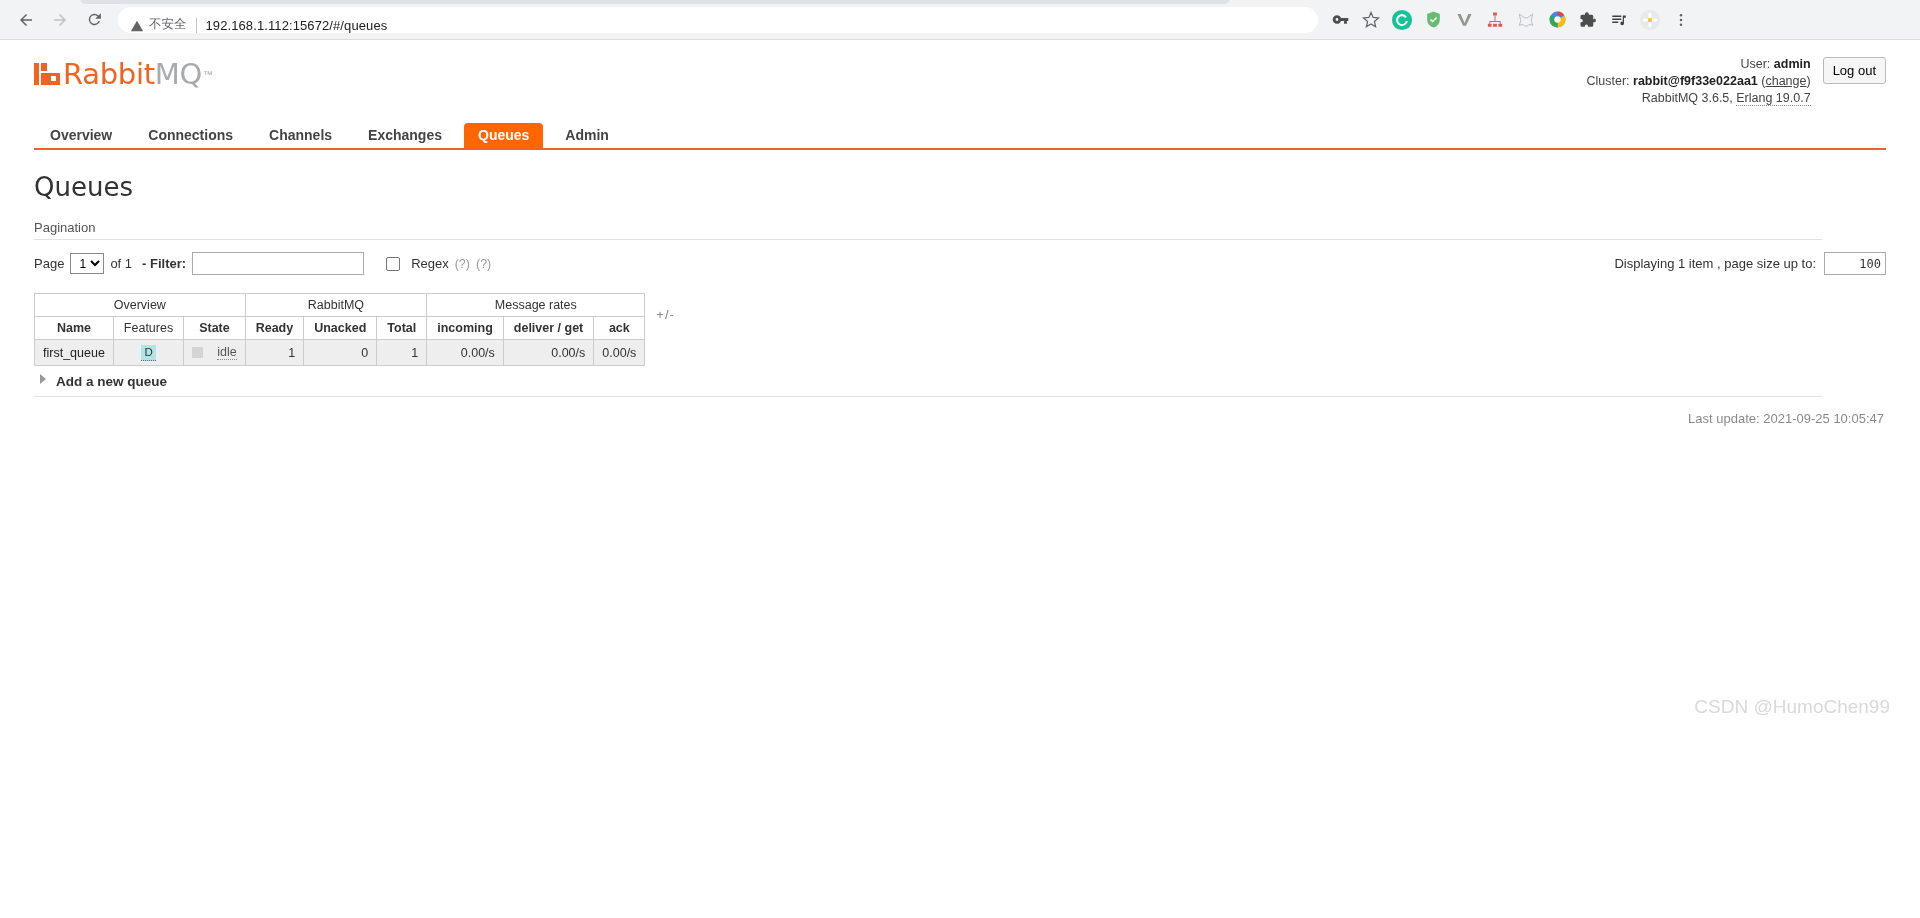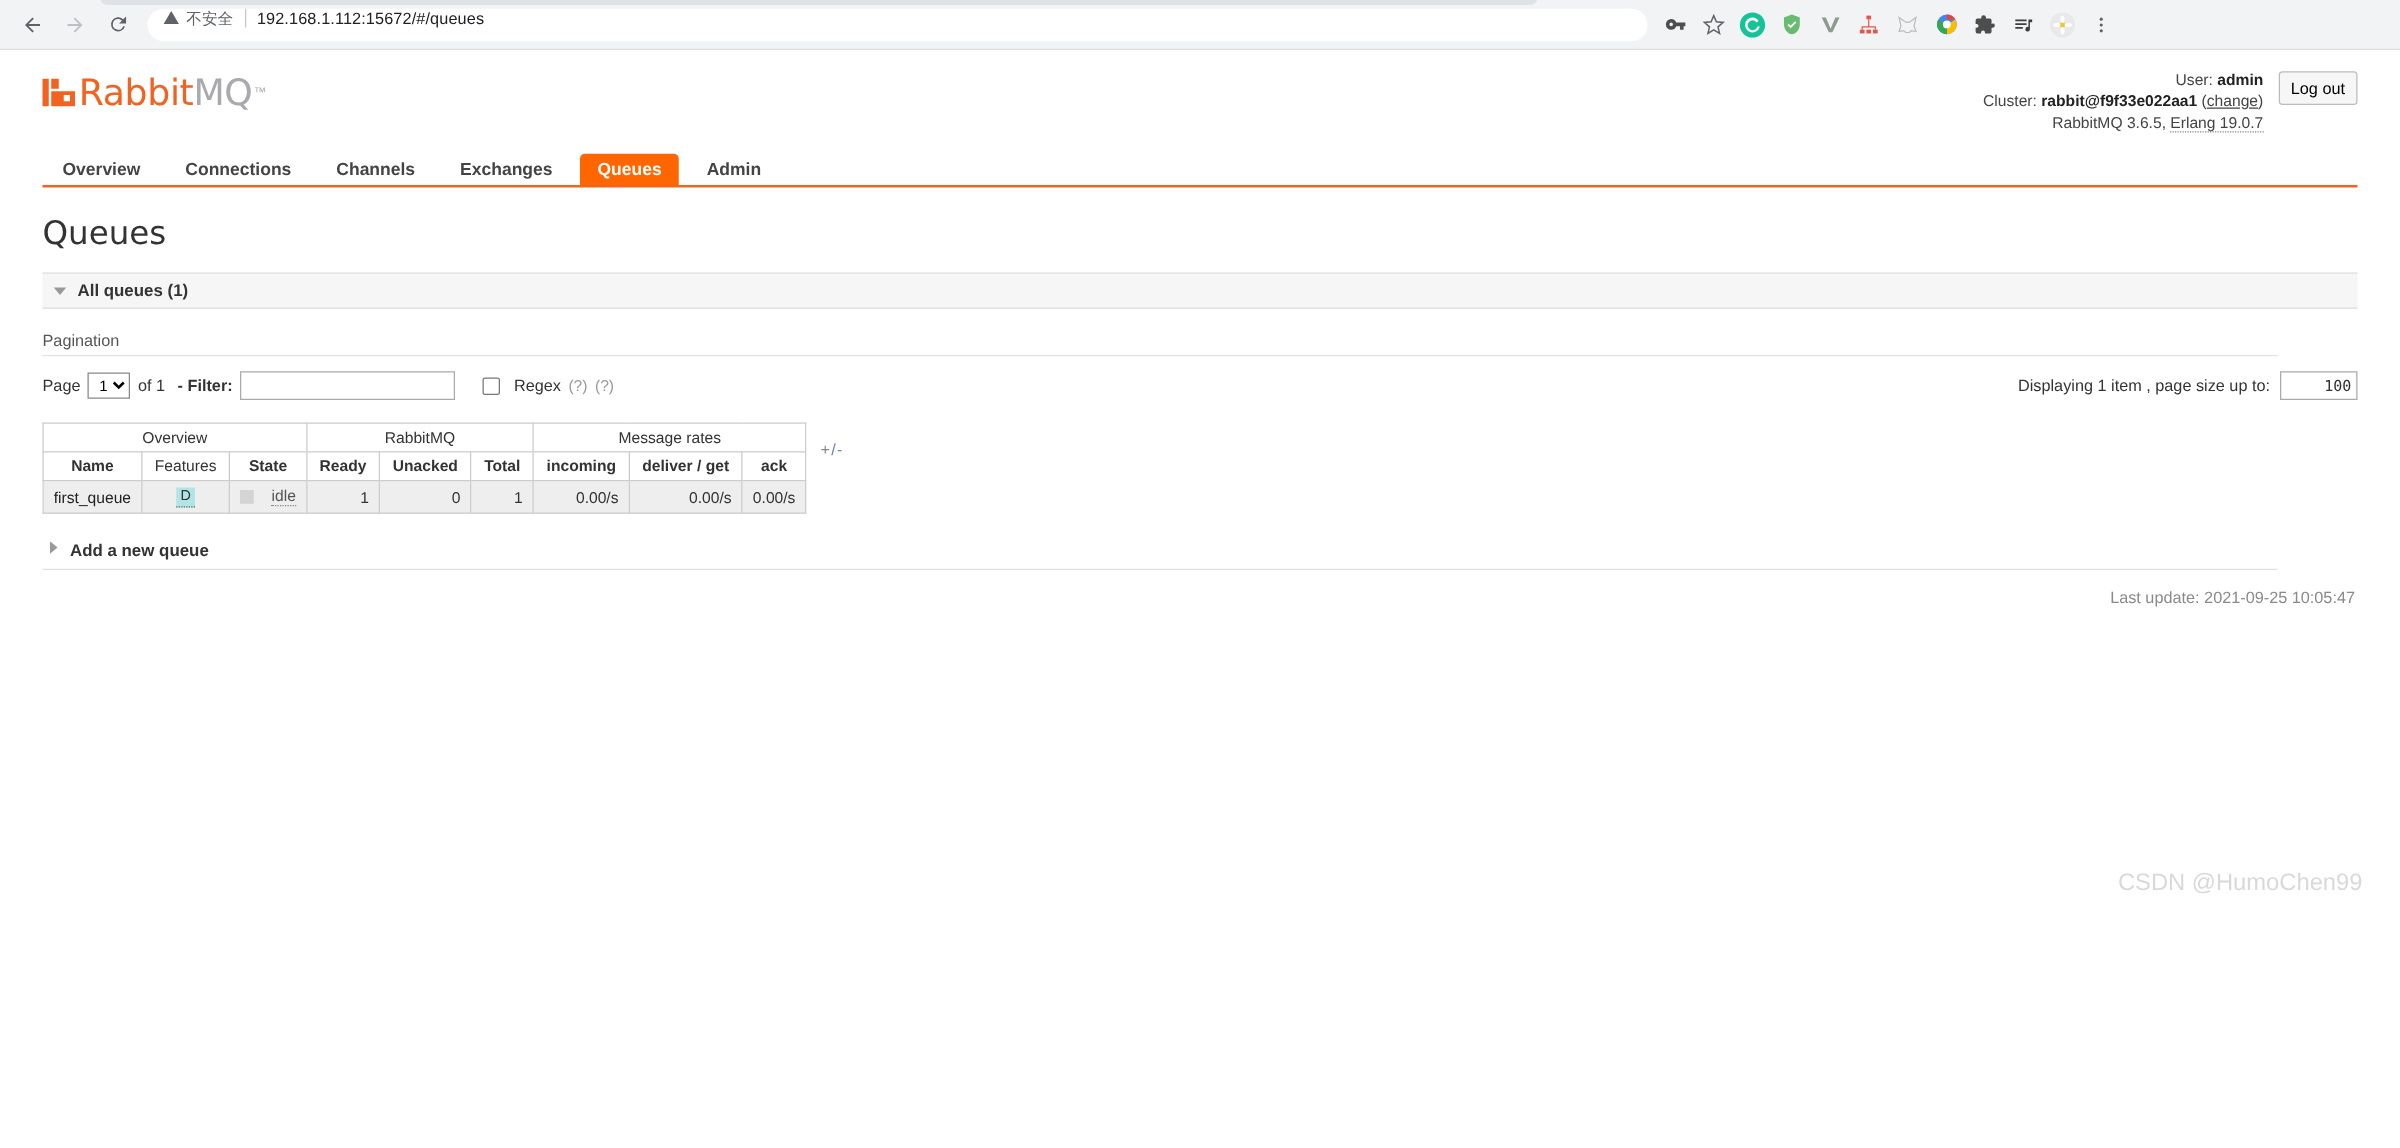--- a/index.html
+++ b/index.html
@@ -45,21 +45,21 @@
     flex: 0 0 auto;
     margin-right: 2px;
   }
   .nav-btn svg { display:block; }
   .omnibox {
     flex: 1 1 auto;
     height: 26px;
     background: #ffffff;
     border-radius: 14px;
     display: flex;
-    align-items: flex-start;
+    align-items: flex-end;
     padding: 0 12px;
     margin: 0 8px 0 6px;
     box-sizing: border-box;
     max-width: 1200px;
   }
   .warn-icon { margin-right: 5px; display:flex; align-items:center;}
   .not-secure {
     font-size: 12.5px;
     color: #5f6368;
     font-family: "DejaVu Sans", sans-serif;
@@ -386,21 +386,21 @@
     color: #888;
     letter-spacing: 1px;
   }
   .plusminus .slash { color: #6a7fb5; }
 
   .addqueue {
     display: flex;
     font-size: 13.5px;
     font-weight: bold;
     color: #333;
-    margin-top: 22px;
+    margin-top: 8px;
     padding-bottom: 7px;
     border-bottom: 1px solid #e2e2e2;
     max-width: 1788px;
   }
 
   .footer-row {
     display: flex;
     justify-content: space-between;
     align-items: center;
     margin-top: 16px;
@@ -599,24 +599,20 @@
       <div class="nav-tab">Overview</div>
       <div class="nav-tab">Connections</div>
       <div class="nav-tab">Channels</div>
       <div class="nav-tab">Exchanges</div>
       <div class="nav-tab active">Queues</div>
       <div class="nav-tab">Admin</div>
     </div>
 
     <h1 class="page-title">Queues</h1>
 
-    <div class="section-head">
-      <span class="tri-down"></span>
-      <span>All queues (1)</span>
-    </div>
 
     <div class="pagination-label">Pagination</div>
 
     <div class="pagination-row">
       <div class="pag-left">
         <span>Page</span>
         <select class="pag-select">
           <option>1</option>
         </select>
         <span>of 1</span>

